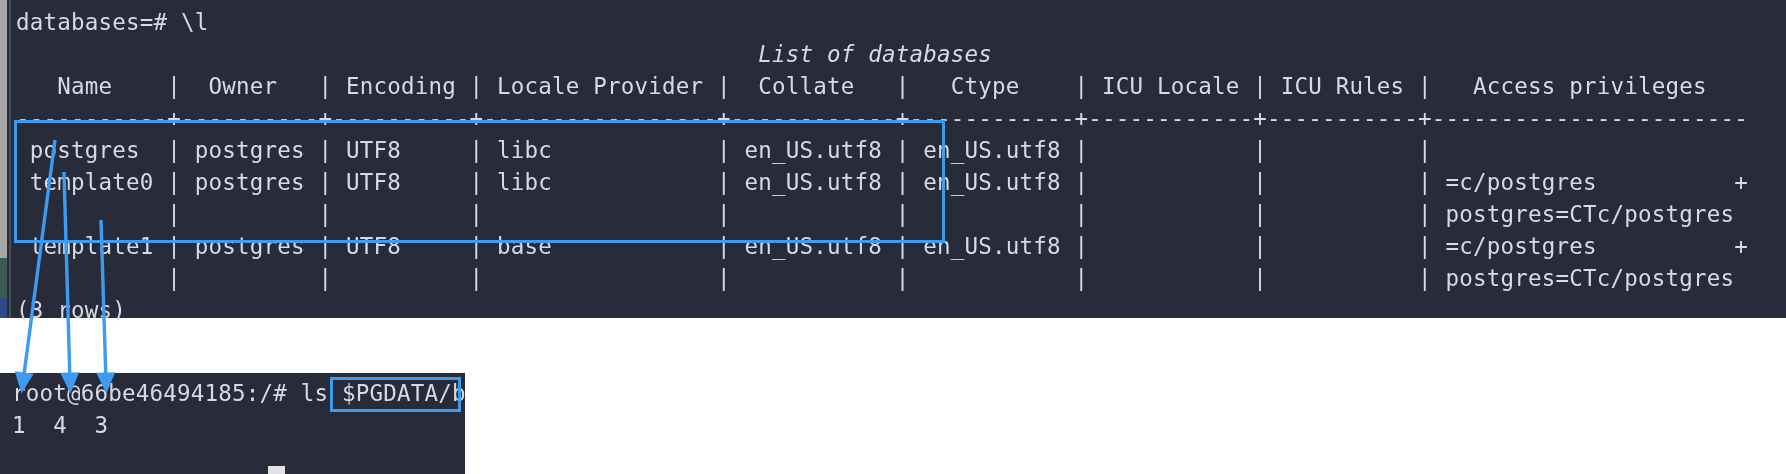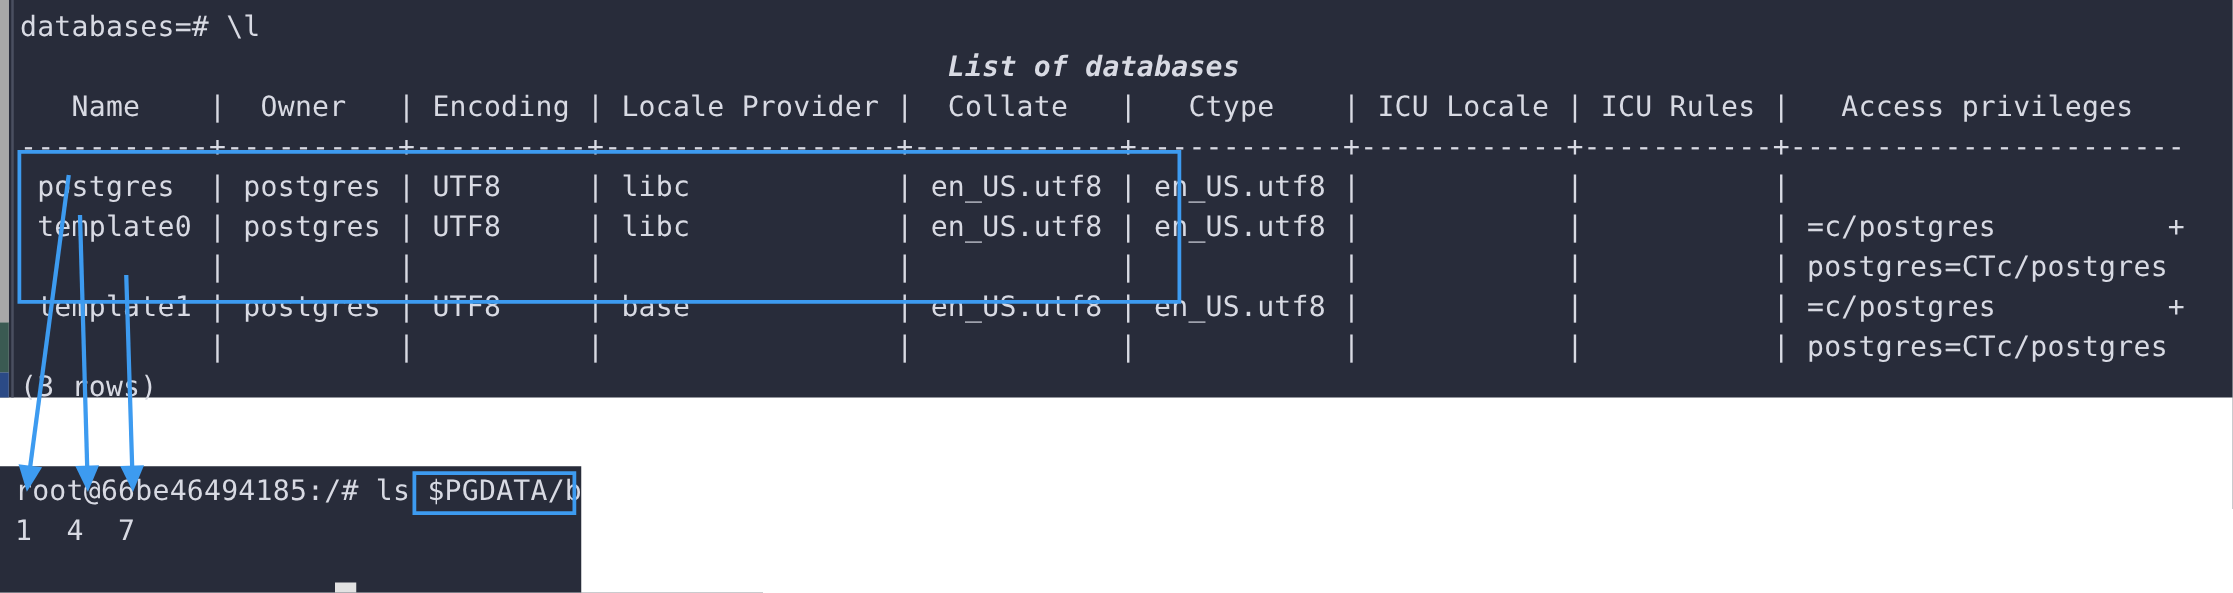--- a/index.html
+++ b/index.html
@@ -74,21 +74,20 @@
     padding: 0;
     color: #d8dae3;
     font-family: "DejaVu Sans Mono", "Liberation Mono", monospace;
     font-size: 22.5px;
     line-height: 32px;
     letter-spacing: 0.2px;
     white-space: pre;
   }
   pre.screen .title {
     font-style: italic;
-    font-weight: bold;
   }
 
   
   .term-bottom {
     position: absolute;
     left: 0;
     top: 373px;
     width: 465px;
     height: 101px;
     background: #282c3a;
@@ -163,21 +162,21 @@
 <span> postgres  | postgres | UTF8     | libc            | en_US.utf8 | en_US.utf8 |            |           | </span>
 <span> template0 | postgres | UTF8     | libc            | en_US.utf8 | en_US.utf8 |            |           | =c/postgres          +</span>
 <span>           |          |          |                 |            |            |            |           | postgres=CTc/postgres </span>
 <span> template1 | postgres | UTF8     | base            | en_US.utf8 | en_US.utf8 |            |           | =c/postgres          +</span>
 <span>           |          |          |                 |            |            |            |           | postgres=CTc/postgres </span>
 <span>(3 rows)</span></pre>
 </div>
 
 <div class="term-bottom">
   <pre class="screen-bottom"><span>root@66be46494185:/# </span><span>ls </span><span>$PGDATA/base</span>
-<span>1  4  7</span></pre>
+<span>1  4  3</span></pre>
 </div>
 <div class="cursor-block"></div>
 
 <div class="hl-box" id="hl-rows"></div>
 <div class="hl-box" id="hl-pgdata"></div>
 
 <svg class="anno-svg" viewBox="0 0 1786 474">
   <defs>
     <marker id="ah" markerWidth="7" markerHeight="7" refX="3.2" refY="3.2" orient="auto" markerUnits="strokeWidth">
       <path d="M0.4,0.4 L6.6,3.2 L0.4,6.0 z" fill="#3d9bf0"></path>

